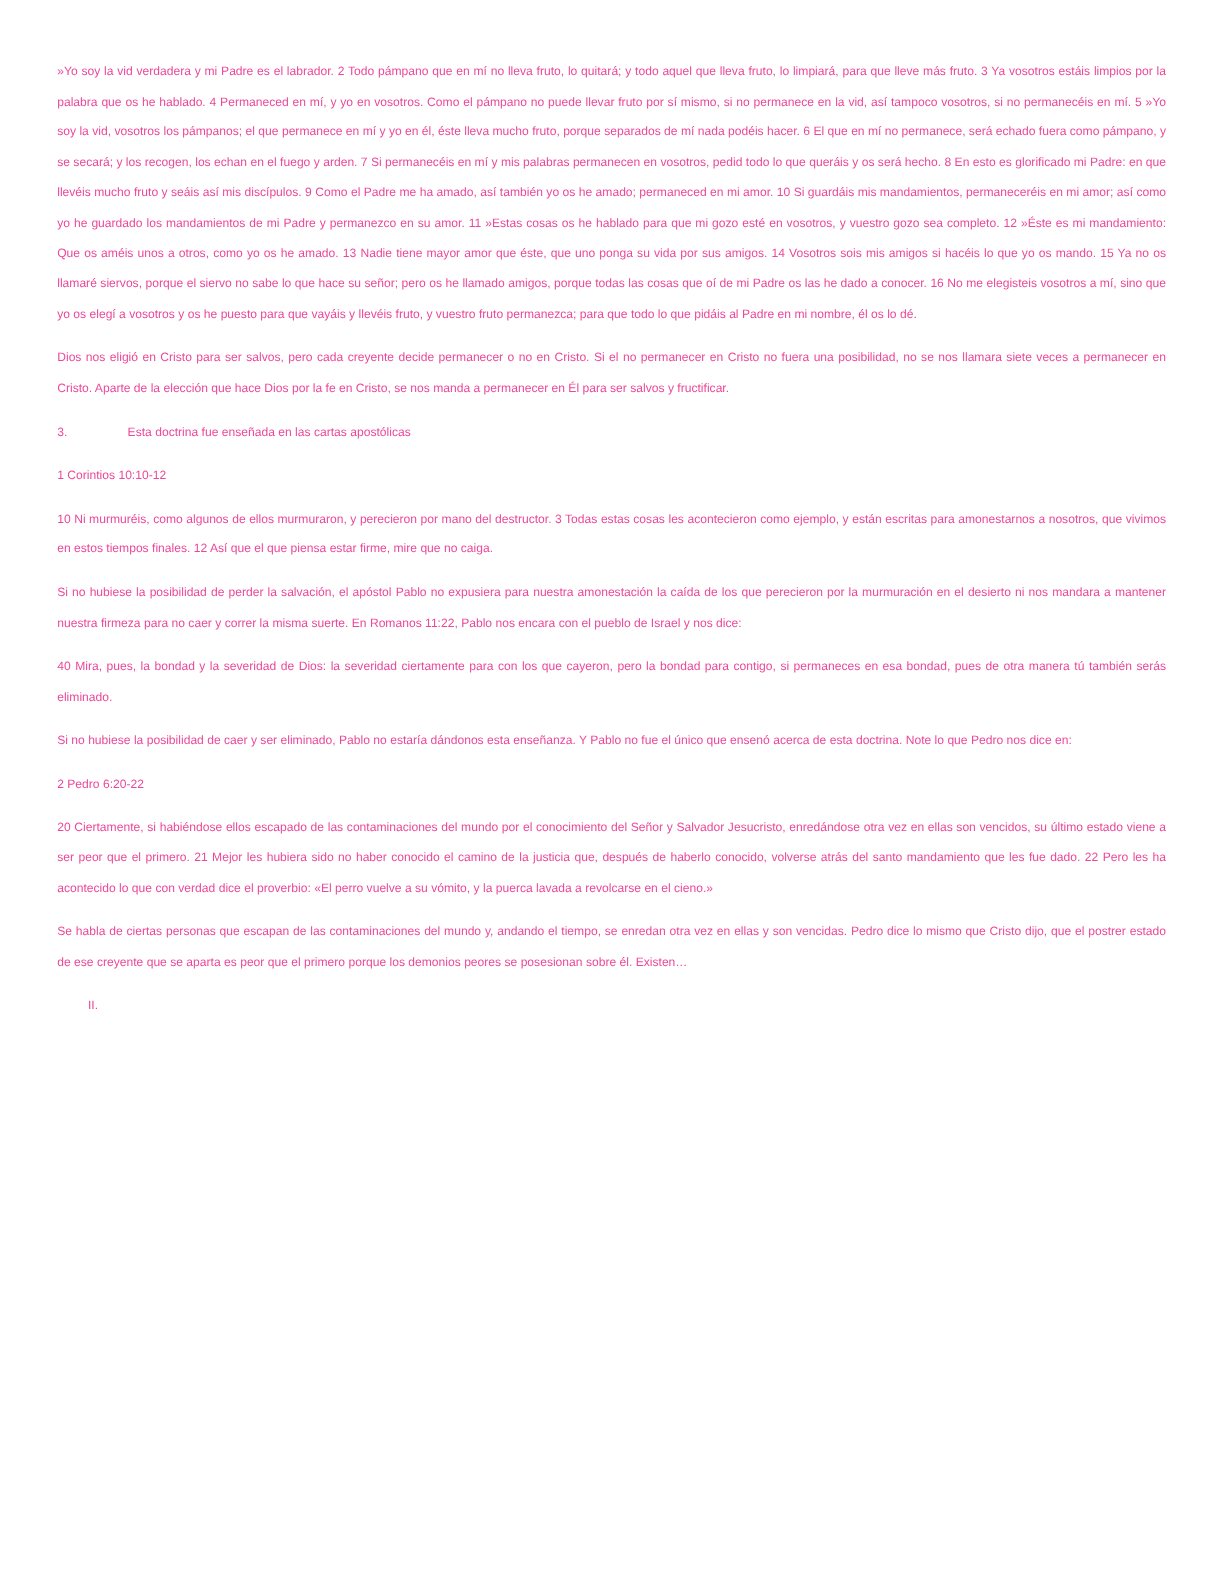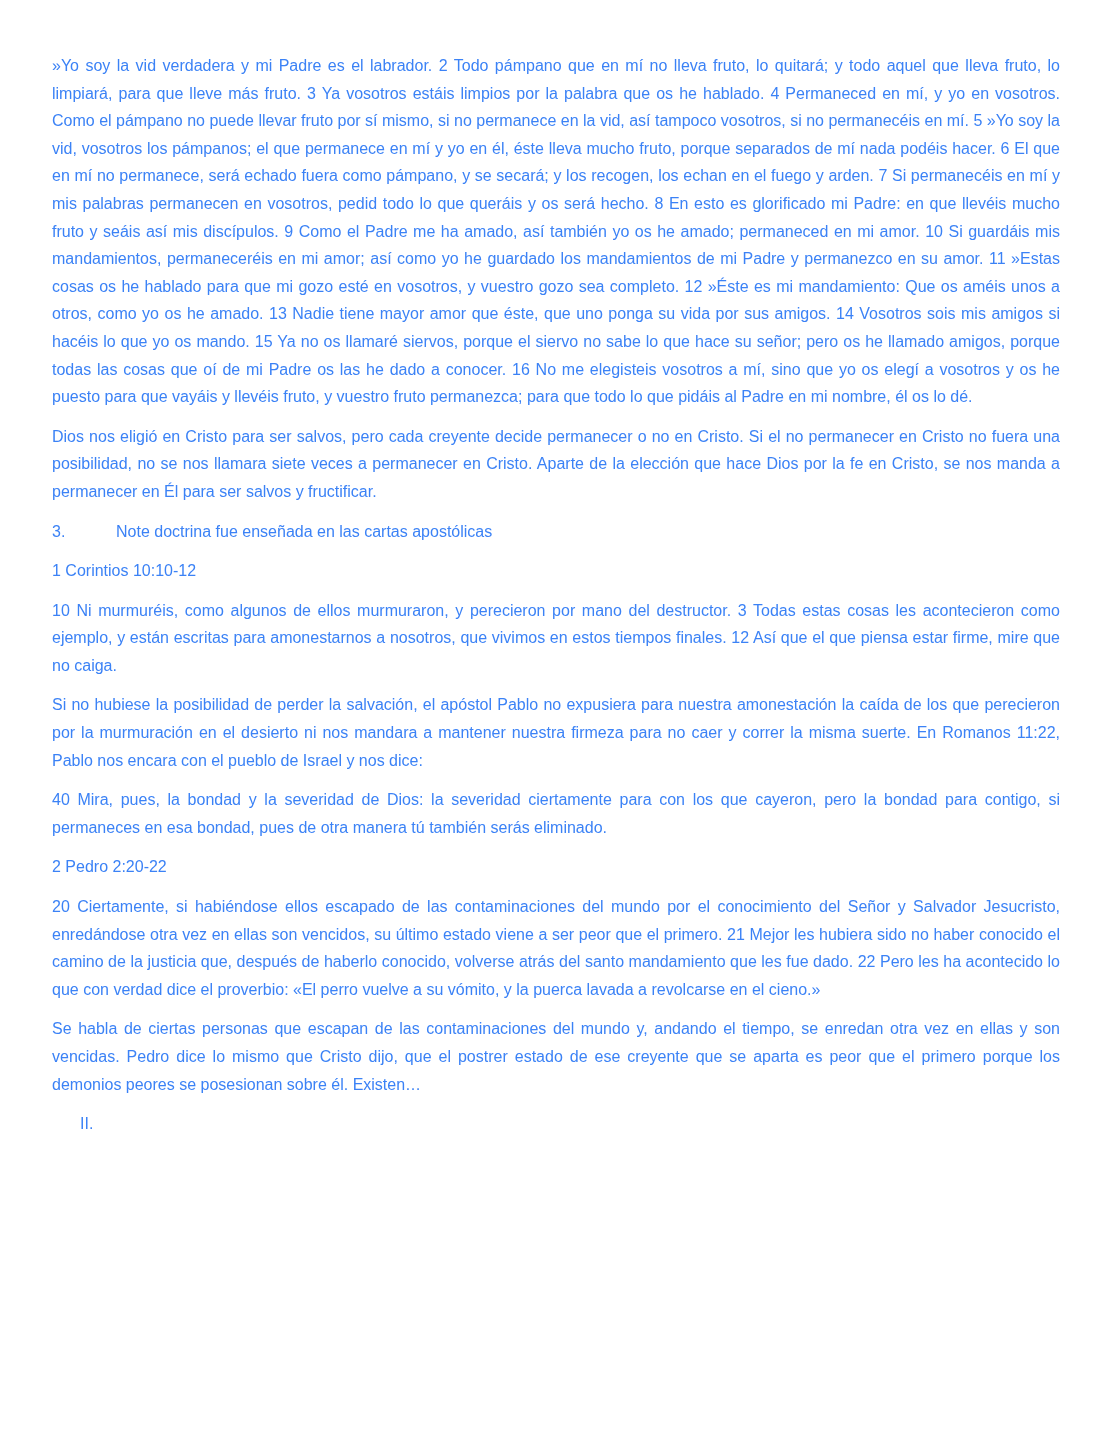--- a/index.html
+++ b/index.html
@@ -1,47 +1,48 @@
 <!DOCTYPE html>
 <html><head>
 <meta charset="utf-8">
 <style>
   html, body { margin: 0; padding: 0; background: #ffffff; }
   body { width: 1112px; height: 1440px; overflow: hidden; position: relative; }
   .page {
     position: absolute; left: 52px; top: 52px; width: 1008px;
     font-family: "Liberation Sans", sans-serif;
-    font-size: 16px; line-height: 27.6px; color: #3b82f6;
+    font-size: 11px; line-height: 27.6px; color: #ec4899;
   }
   .para { margin: 0 0 12px 0; text-align: justify; text-align-last: left; }
   .ref { margin: 11px 0 12px 0; }
   .numbered { margin: 0 0 12px 0; display: flex; }
   .numbered .num { width: 64px; flex: none; }
   .heading2 { margin: 0; display: flex; padding-left: 4px; }
   .heading2 .num { width: 60px; flex: none; margin-left: 24px; }
 </style>
 </head>
 <body>
 
 <div class="page">
   <p class="para">»Yo soy la vid verdadera y mi Padre es el labrador. 2 Todo pámpano que en mí no lleva fruto, lo quitará; y todo aquel que lleva fruto, lo limpiará, para que lleve más fruto. 3 Ya vosotros estáis limpios por la palabra que os he hablado. 4 Permaneced en mí, y yo en vosotros. Como el pámpano no puede llevar fruto por sí mismo, si no permanece en la vid, así tampoco vosotros, si no permanecéis en mí. 5 »Yo soy la vid, vosotros los pámpanos; el que permanece en mí y yo en él, éste lleva mucho fruto, porque separados de mí nada podéis hacer. 6 El que en mí no permanece, será echado fuera como pámpano, y se secará; y los recogen, los echan en el fuego y arden. 7 Si permanecéis en mí y mis palabras permanecen en vosotros, pedid todo lo que queráis y os será hecho. 8 En esto es glorificado mi Padre: en que llevéis mucho fruto y seáis así mis discípulos. 9 Como el Padre me ha amado, así también yo os he amado; permaneced en mi amor. 10 Si guardáis mis mandamientos, permaneceréis en mi amor; así como yo he guardado los mandamientos de mi Padre y permanezco en su amor. 11 »Estas cosas os he hablado para que mi gozo esté en vosotros, y vuestro gozo sea completo. 12 »Éste es mi mandamiento: Que os améis unos a otros, como yo os he amado. 13 Nadie tiene mayor amor que éste, que uno ponga su vida por sus amigos. 14 Vosotros sois mis amigos si hacéis lo que yo os mando. 15 Ya no os llamaré siervos, porque el siervo no sabe lo que hace su señor; pero os he llamado amigos, porque todas las cosas que oí de mi Padre os las he dado a conocer. 16 No me elegisteis vosotros a mí, sino que yo os elegí a vosotros y os he puesto para que vayáis y llevéis fruto, y vuestro fruto permanezca; para que todo lo que pidáis al Padre en mi nombre, él os lo dé.</p>
   <p class="para">Dios nos eligió en Cristo para ser salvos, pero cada creyente decide permanecer o no en Cristo. Si el no permanecer en Cristo no fuera una posibilidad, no se nos llamara siete veces a permanecer en Cristo. Aparte de la elección que hace Dios por la fe en Cristo, se nos manda a permanecer en Él para ser salvos y fructificar.</p>
 
   <div class="numbered">
     <span class="num">3.</span>
-    <span>Note doctrina fue enseñada en las cartas apostólicas</span>
+    <span>Esta doctrina fue enseñada en las cartas apostólicas</span>
   </div>
 
   <p class="ref">1 Corintios 10:10-12</p>
 
   <p class="para">10 Ni murmuréis, como algunos de ellos murmuraron, y perecieron por mano del destructor. 3 Todas estas cosas les acontecieron como ejemplo, y están escritas para amonestarnos a nosotros, que vivimos en estos tiempos finales. 12 Así que el que piensa estar firme, mire que no caiga.</p>
   <p class="para">Si no hubiese la posibilidad de perder la salvación, el apóstol Pablo no expusiera para nuestra amonestación la caída de los que perecieron por la murmuración en el desierto ni nos mandara a mantener nuestra firmeza para no caer y correr la misma suerte.  En Romanos 11:22, Pablo nos encara con el pueblo de Israel y nos dice:</p>
   <p class="para">40 Mira, pues, la bondad y la severidad de Dios: la severidad ciertamente para con los que cayeron, pero la bondad para contigo, si permaneces en esa bondad, pues de otra manera tú también serás eliminado.</p>
+  <p class="para">Si no hubiese la posibilidad de caer y ser eliminado, Pablo no estaría dándonos esta enseñanza. Y Pablo no fue el único que ensenó acerca de esta doctrina. Note lo que Pedro nos dice en:</p>
 
-  <p class="ref">2 Pedro 2:20-22</p>
+  <p class="ref">2 Pedro 6:20-22</p>
 
   <p class="para">20 Ciertamente, si habiéndose ellos escapado de las contaminaciones del mundo por el conocimiento del Señor y Salvador Jesucristo, enredándose otra vez en ellas son vencidos, su último estado viene a ser peor que el primero. 21 Mejor les hubiera sido no haber conocido el camino de la justicia que, después de haberlo conocido, volverse atrás del santo mandamiento que les fue dado. 22 Pero les ha acontecido lo que con verdad dice el proverbio: «El perro vuelve a su vómito, y la puerca lavada a revolcarse en el cieno.»</p>
   <p class="para">Se habla de ciertas personas que escapan de las contaminaciones del mundo y, andando el tiempo, se enredan otra vez en ellas y son vencidas. Pedro dice lo mismo que Cristo dijo, que el postrer estado de ese creyente que se aparta es peor que el primero porque los demonios peores  se posesionan sobre él. Existen…</p>
 
   <div class="heading2">
     <span class="num">II.</span>
   </div>
 </div>
 
 </body></html>

